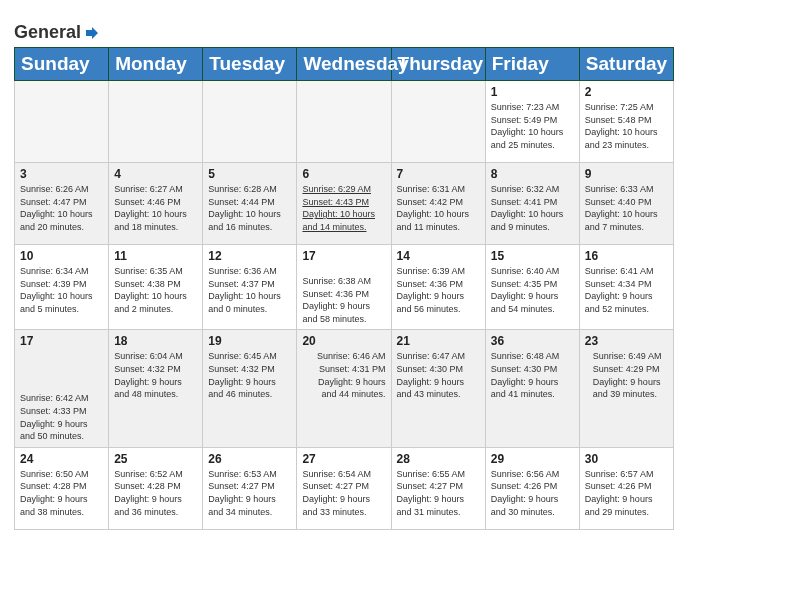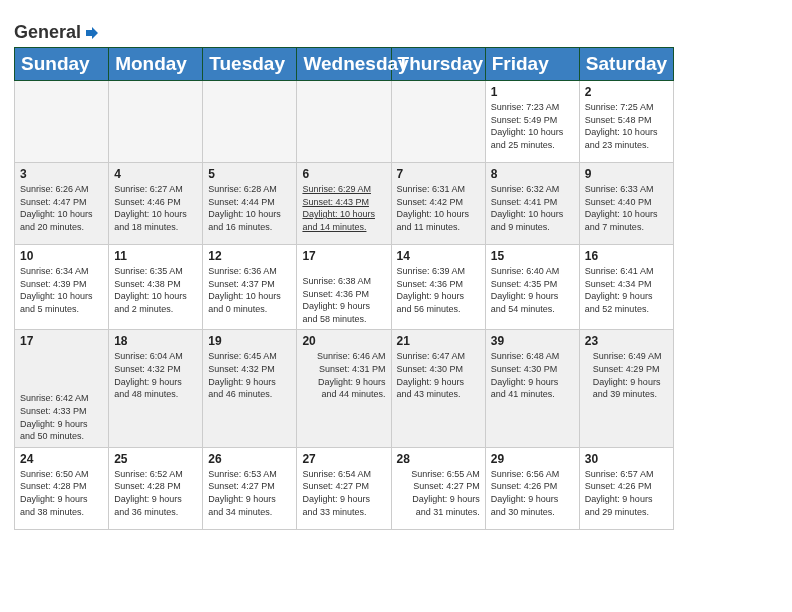--- a/index.html
+++ b/index.html
@@ -257,21 +257,21 @@
 Sunset: 4:31 PM
 Daylight: 9 hours and 44 minutes.</div>
           </td>
           <td>
             <span class="day-num">21</span>
             <div class="day-info" style="white-space: pre-line;">Sunrise: 6:47 AM
 Sunset: 4:30 PM
 Daylight: 9 hours and 43 minutes.</div>
           </td>
           <td>
-            <span class="day-num">39</span>
+            <span class="day-num">36</span>
             <div class="day-info" style="white-space: pre-line;">Sunrise: 6:48 AM
 Sunset: 4:30 PM
 Daylight: 9 hours and 41 minutes.</div>
           </td>
           <td>
             <span class="day-num">23</span>
             <div class="day-info" style="white-space: pre-line; margin-left: 8px;">Sunrise: 6:49 AM
 Sunset: 4:29 PM
 Daylight: 9 hours and 39 minutes.</div>
           </td>
@@ -296,21 +296,21 @@
 Daylight: 9 hours and 34 minutes.</div>
           </td>
           <td>
             <span class="day-num">27</span>
             <div class="day-info" style="white-space: pre-line;">Sunrise: 6:54 AM
 Sunset: 4:27 PM
 Daylight: 9 hours and 33 minutes.</div>
           </td>
           <td>
             <span class="day-num">28</span>
-            <div class="day-info" style="white-space: pre-line; text-align: right;">Sunrise: 6:55 AM
+            <div class="day-info" style="white-space: pre-line;">Sunrise: 6:55 AM
 Sunset: 4:27 PM
 Daylight: 9 hours and 31 minutes.</div>
           </td>
           <td>
             <span class="day-num">29</span>
             <div class="day-info" style="white-space: pre-line;">Sunrise: 6:56 AM
 Sunset: 4:26 PM
 Daylight: 9 hours and 30 minutes.</div>
           </td>
           <td>

